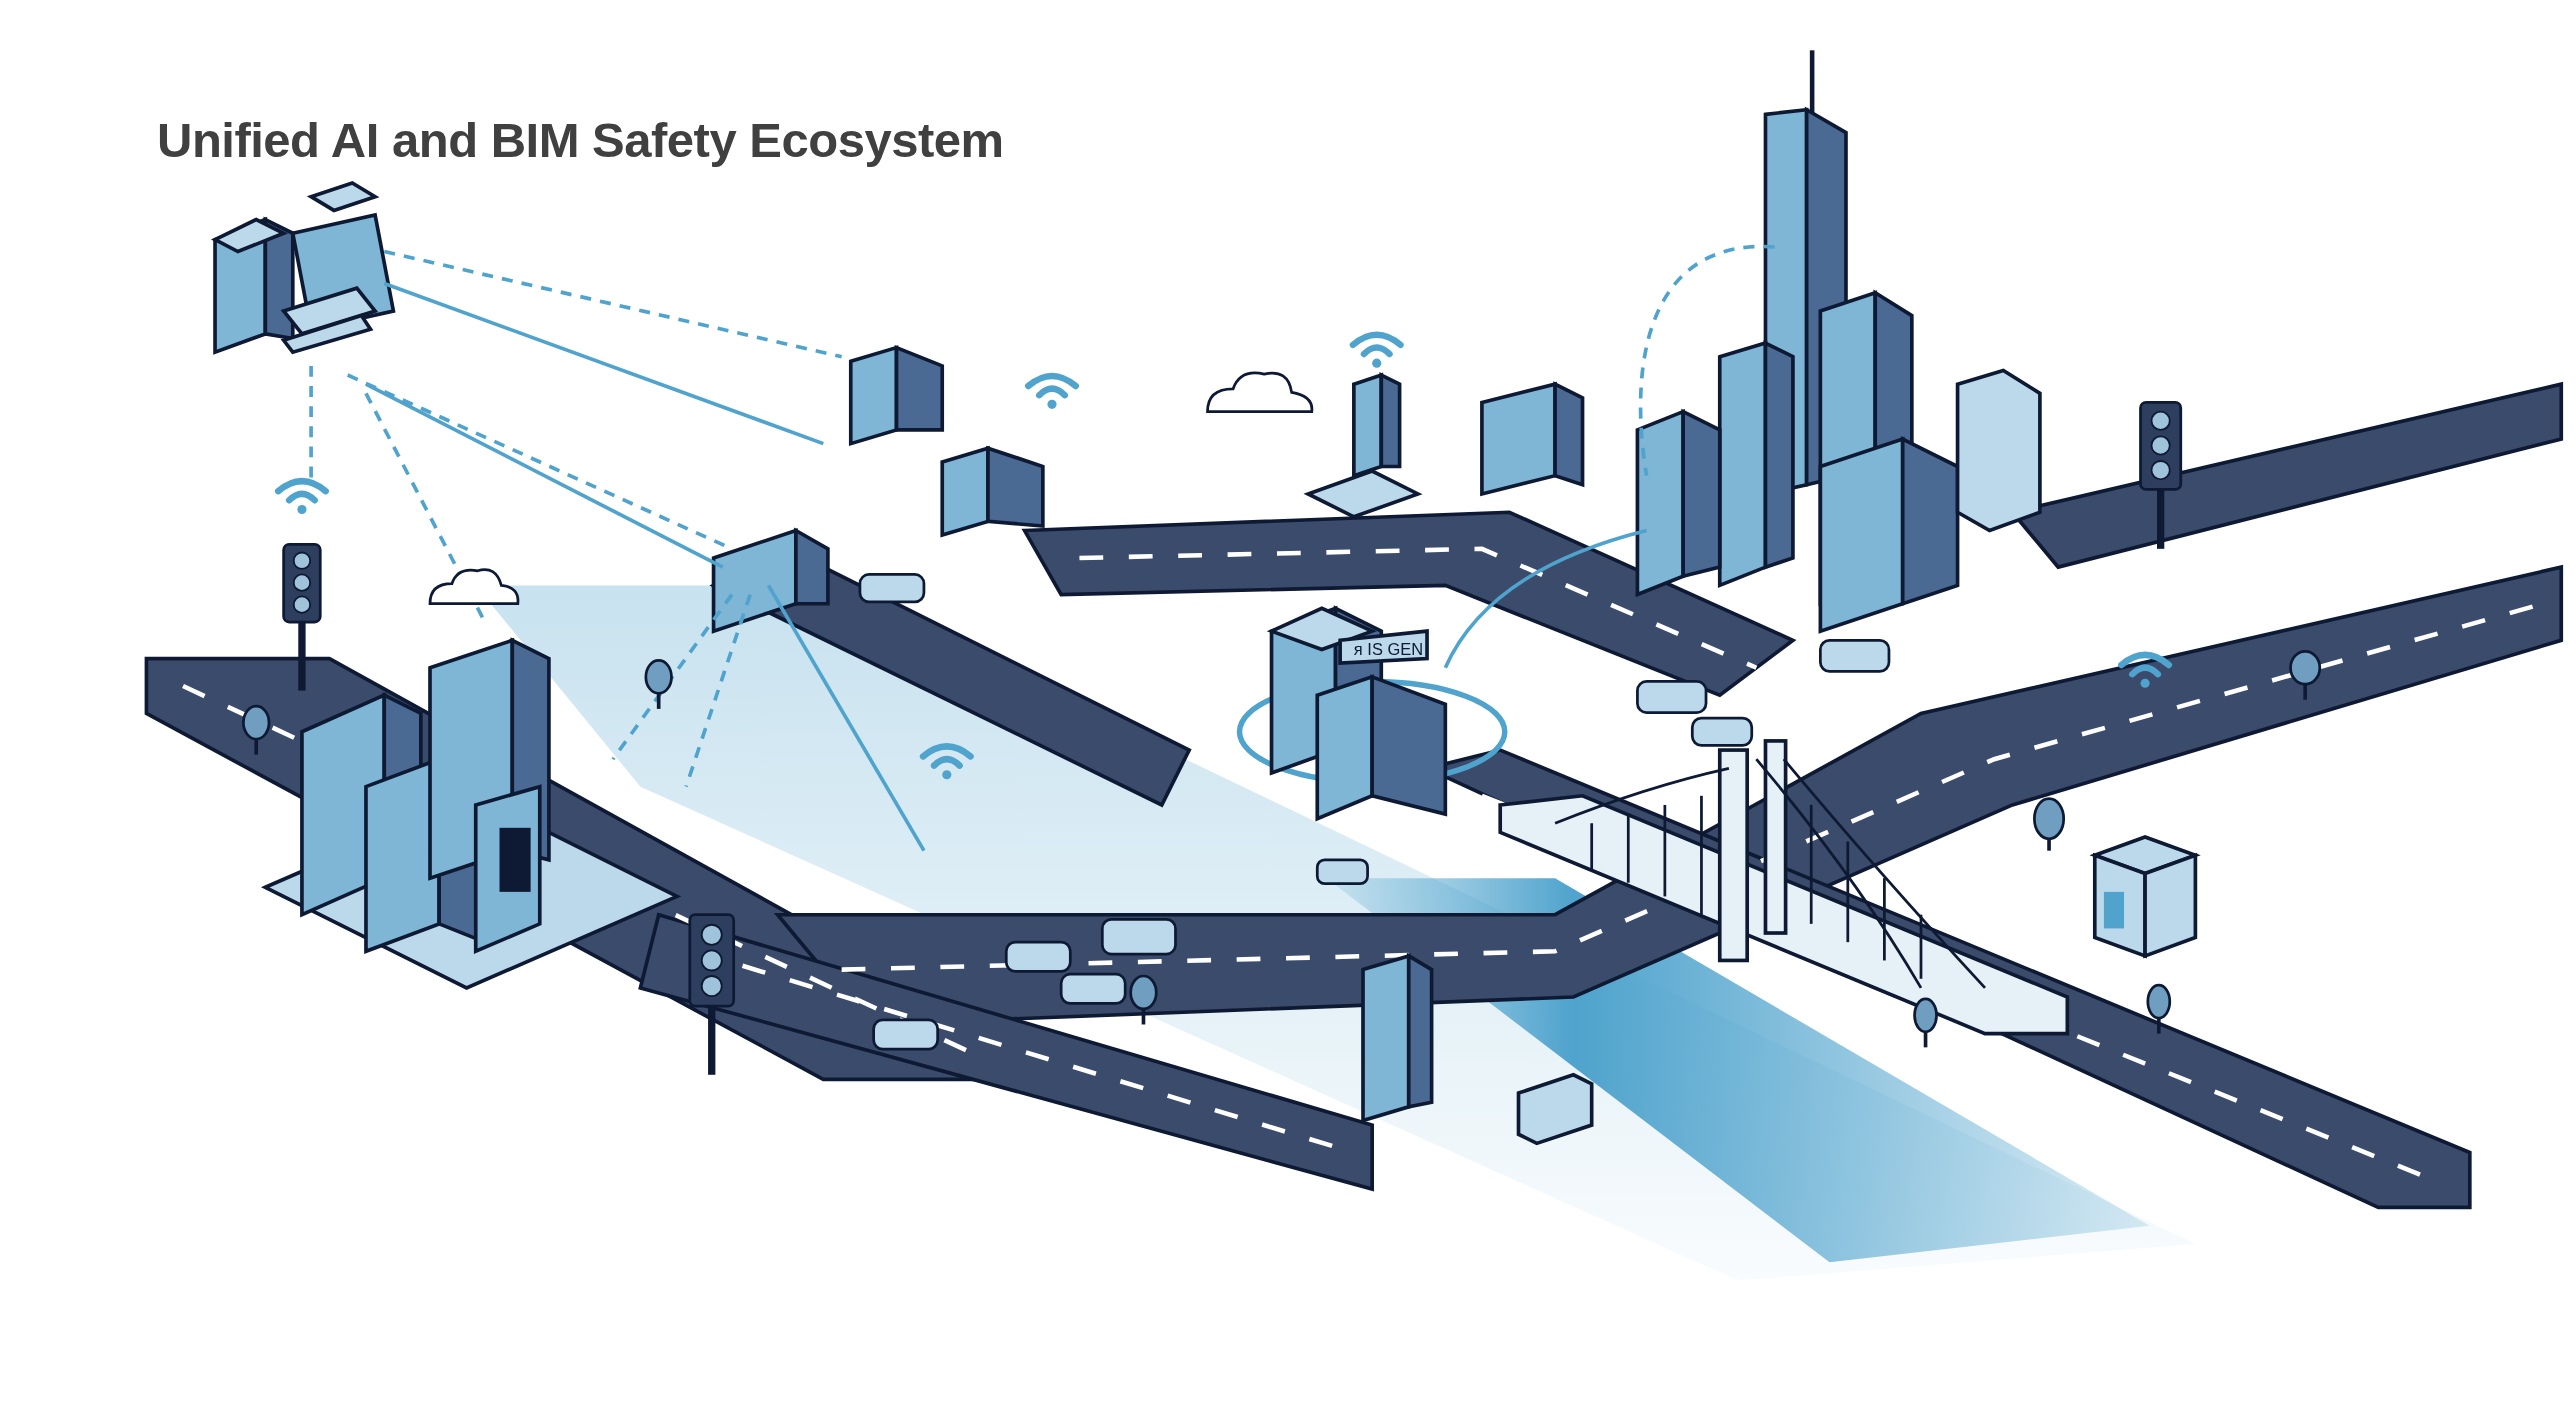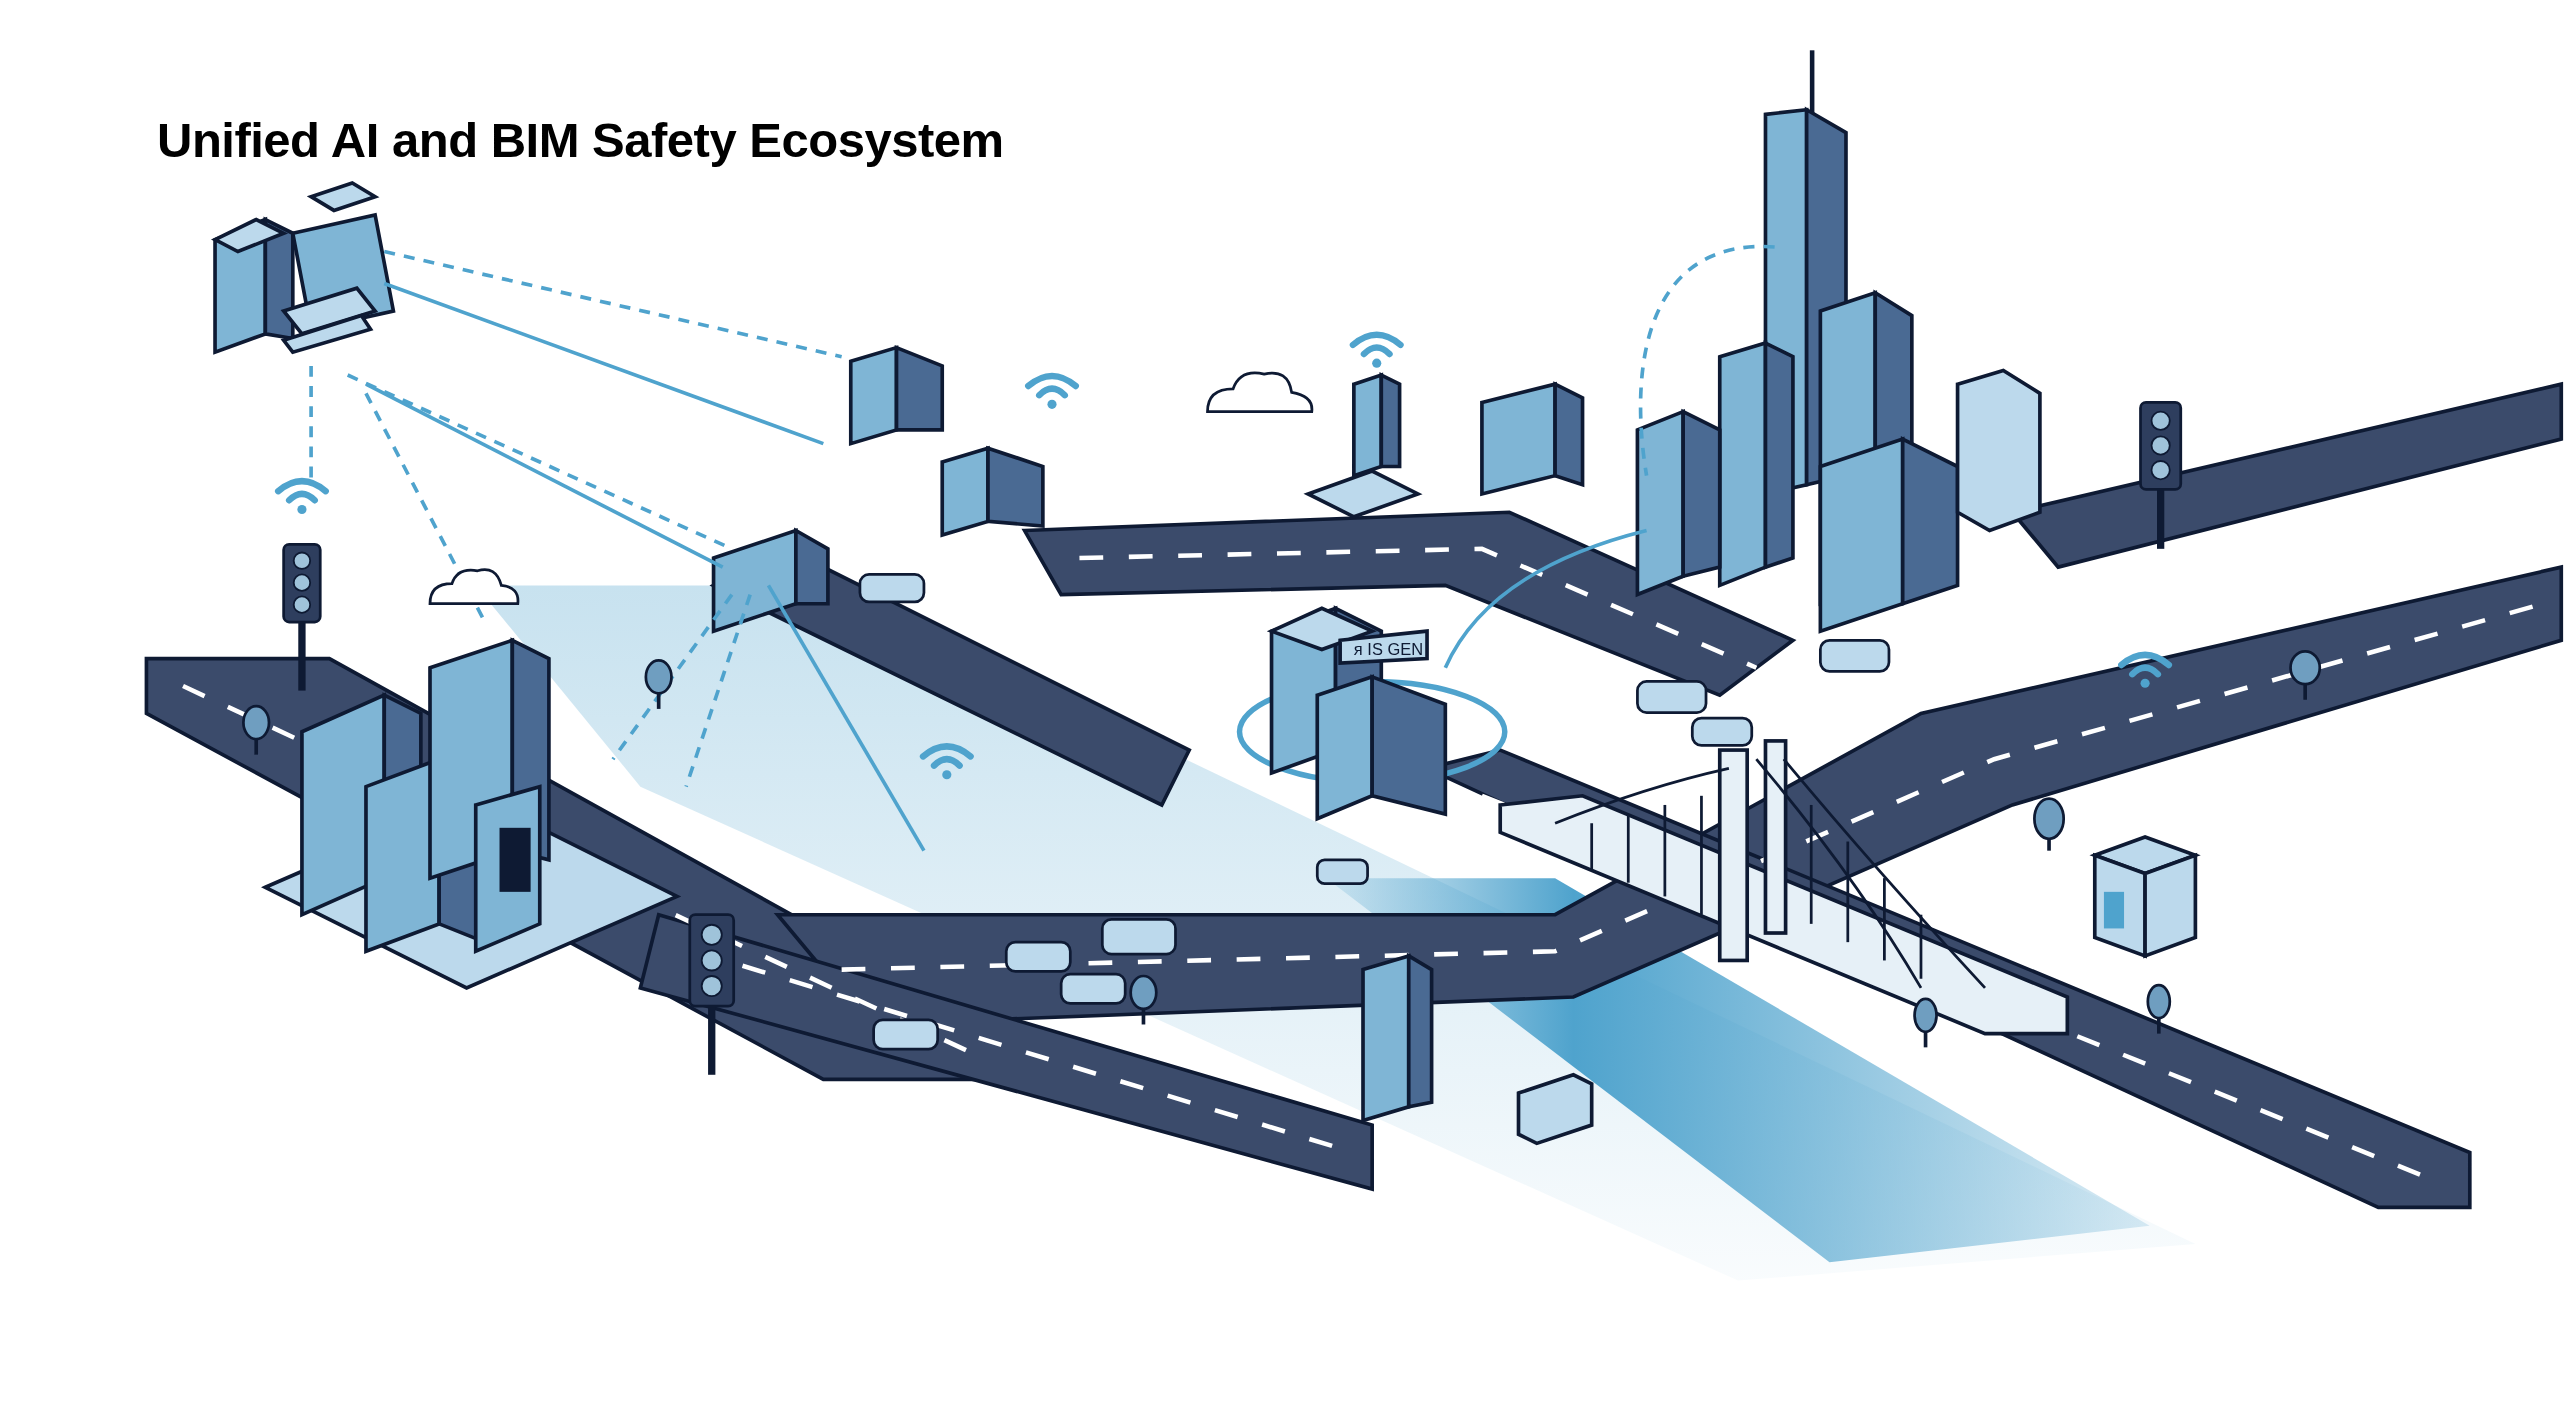--- a/index.html
+++ b/index.html
@@ -1,17 +1,17 @@
 <!DOCTYPE html>
 <html style="font-size:14.6px"><head>
 <meta charset="utf-8">
 <style>
   html,body{margin:0;padding:0;background:#ffffff;}
   body{width:2576px;height:1405px;overflow:hidden;position:relative;font-family:"Liberation Sans",sans-serif;}
-  .title{position:absolute;left:157px;top:112px;font-size:49px;font-weight:bold;color:#000000;letter-spacing:-0.5px;margin:0;}
+  .title{position:absolute;left:157px;top:112px;font-size:49px;font-weight:bold;color:#404040;letter-spacing:-0.5px;margin:0;}
   svg.scene{position:absolute;left:0;top:0;}
   .road{fill:#3b4b6b;stroke:#0e1a33;stroke-width:4;}
   .lane{stroke:#ffffff;stroke-width:5;stroke-dasharray:26 28;fill:none;}
   .bld-l{fill:#7fb5d5;stroke:#0e1a33;stroke-width:4;}
   .bld-r{fill:#4a6a93;stroke:#0e1a33;stroke-width:4;}
   .bld-t{fill:#bcd9ec;stroke:#0e1a33;stroke-width:4;}
   .win{fill:#0e1a33;}
   .link{stroke:#4fa3cd;stroke-width:4;fill:none;}
   .dash{stroke:#4fa3cd;stroke-width:4;stroke-dasharray:12 10;fill:none;}
   .tree-c{fill:#6f9ec0;stroke:#0e1a33;stroke-width:3;}

